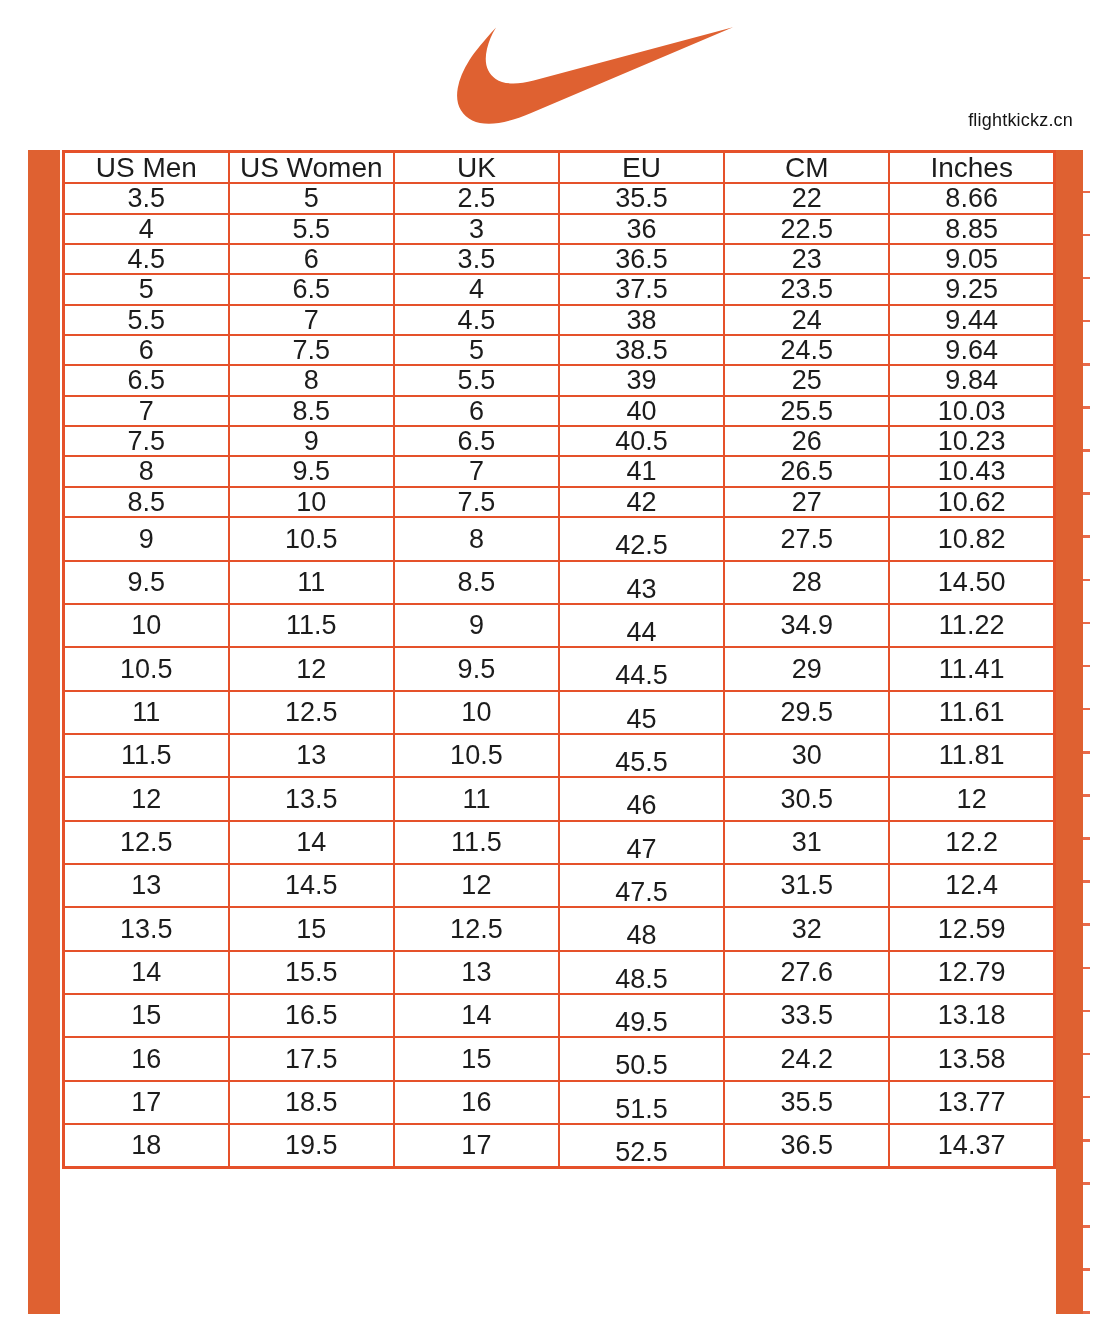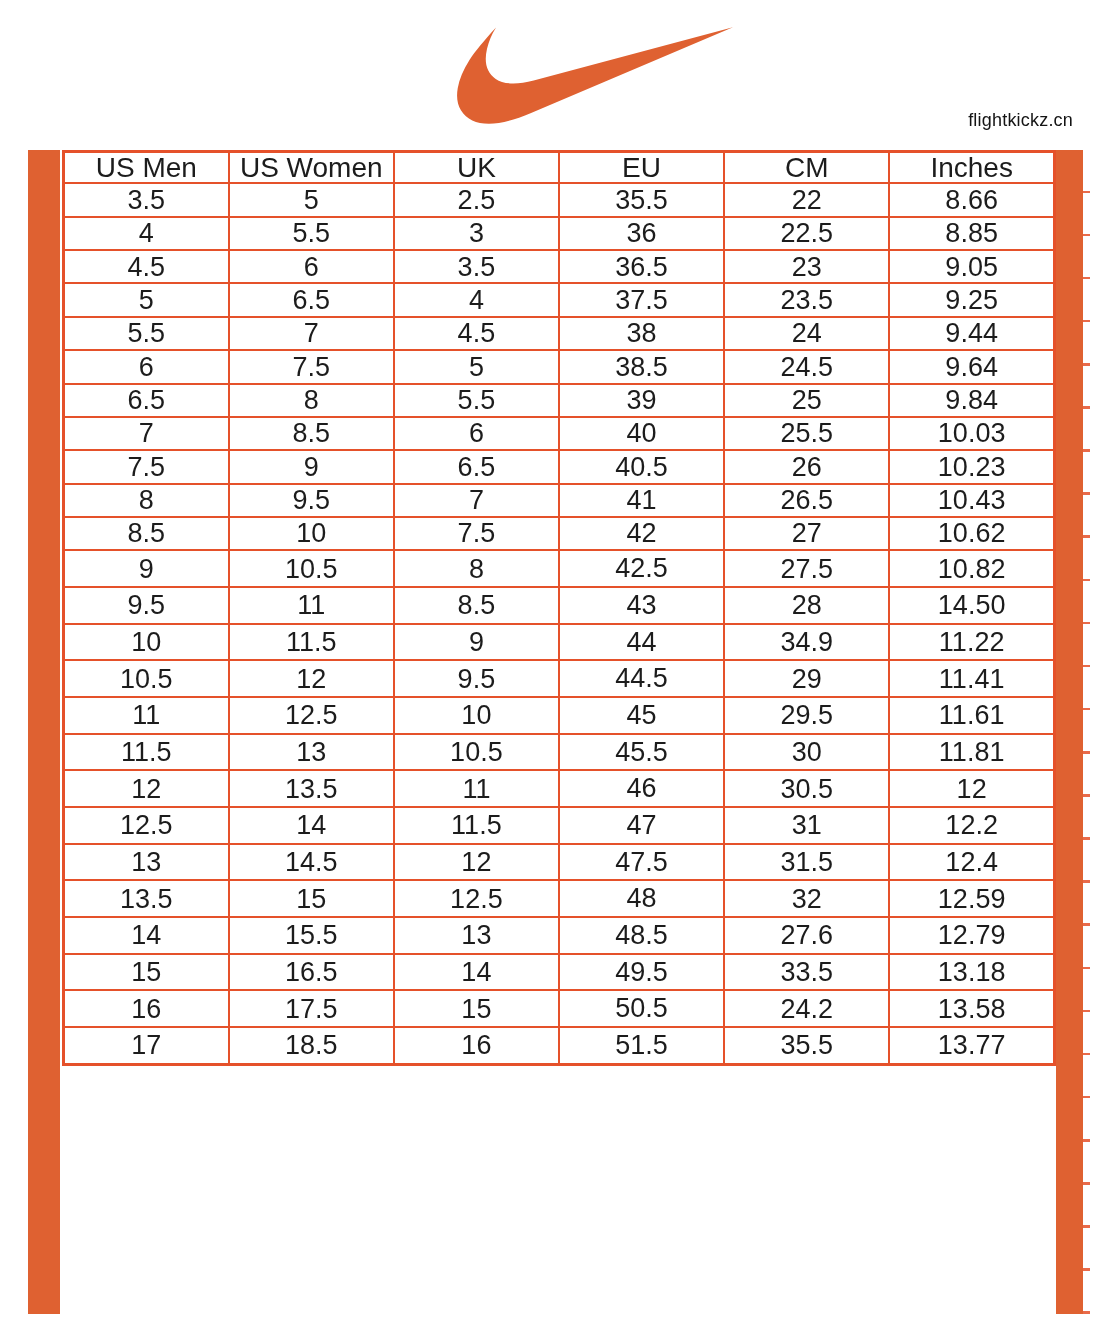--- a/index.html
+++ b/index.html
@@ -68,21 +68,21 @@
     font-weight: 400;
     line-height: 1.05;
     color: var(--ink);
   }
   table.size-chart th {
     font-size: 28px;
     font-weight: 400;
   }
   table.size-chart td.raised {
     vertical-align: top;
-    padding-top: 3px;
+    padding-top: 13px;
   }
 </style>
 </head>
 <body>
 
 <div class="logo">
   <svg viewBox="0 7.7 24 8.7" preserveAspectRatio="xMidYMid meet" aria-hidden="true">
     <path d="M24 7.8L6.442 15.276c-1.456.616-2.679.925-3.668.925-1.12 0-1.933-.392-2.437-1.177-.317-.504-.41-1.143-.28-1.918.13-.775.476-1.6 1.036-2.478.467-.71 1.232-1.643 2.297-2.8a6.122 6.122 0 0 0-.784 1.848c-.28 1.195-.028 2.072.756 2.632.373.261.886.392 1.54.392.522 0 1.11-.084 1.764-.252L24 7.8z"></path>
   </svg>
 </div>
@@ -298,14 +298,22 @@
         <td>13.58</td>
       </tr>
       <tr>
         <td>17</td>
         <td>18.5</td>
         <td>16</td>
         <td class="raised">51.5</td>
         <td>35.5</td>
         <td>13.77</td>
       </tr>
+      <tr>
+        <td>18</td>
+        <td>19.5</td>
+        <td>17</td>
+        <td class="raised">52.5</td>
+        <td>36.5</td>
+        <td>14.37</td>
+      </tr>
     </tbody>
 </table>
 
 </body></html>

